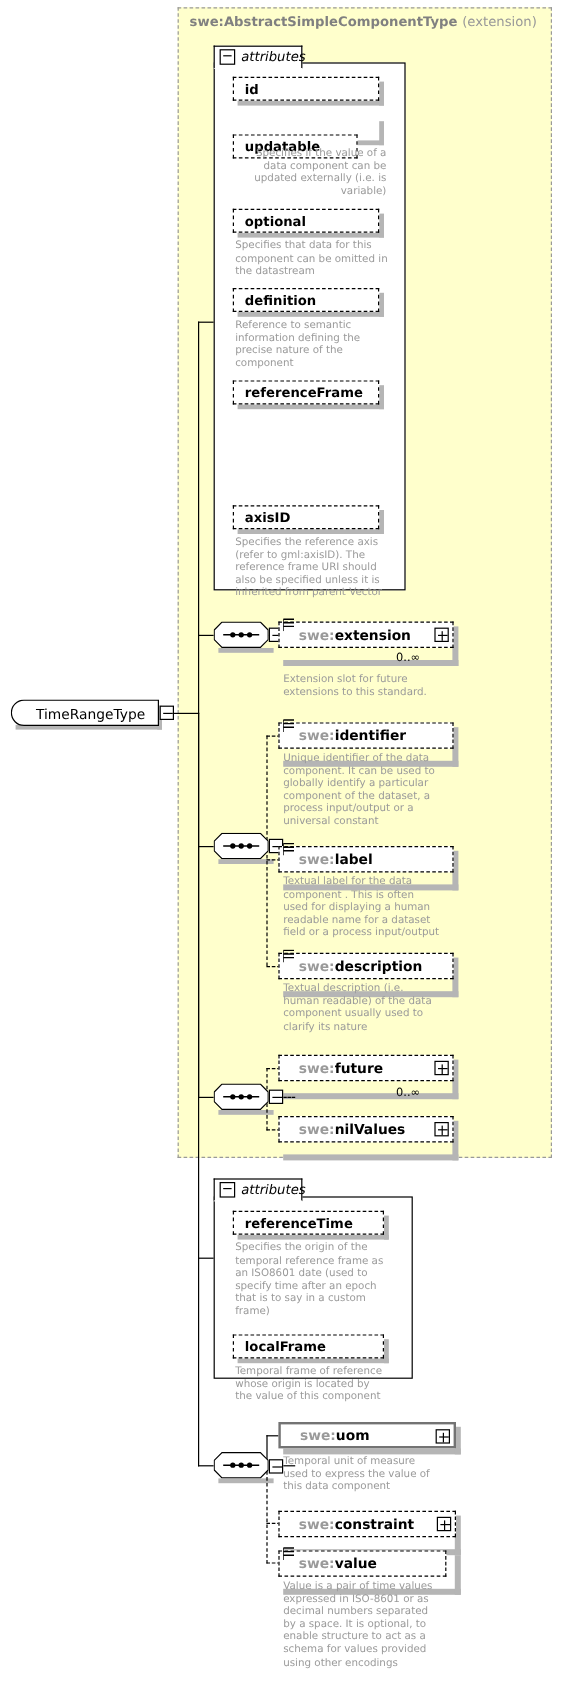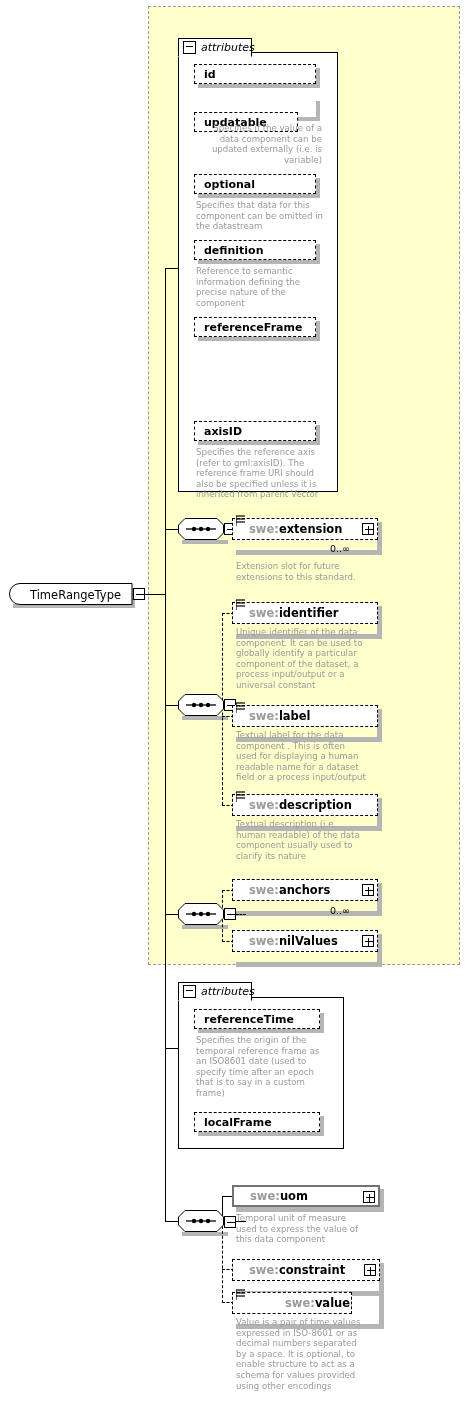--- a/index.html
+++ b/index.html
@@ -183,20 +183,24 @@
   .dln{position:absolute;z-index:2;}
   .dln.h{height:0;border-top:1px dashed #000000;}
   .dln.v{width:0;border-left:1px dashed #000000;}
 </style>
 </head>
 <body>
 
 <div id="canvas">
 
   <div class="ext-panel" style="left:148px;top:6px;width:312px;height:959px;"></div>
+  <div class="ext-title" style="left:158px;top:12px;">
+    <span class="tname">swe:AbstractSimpleComponentType</span>
+    <span class="paren">(extension)</span>
+  </div>
 
   <div class="shadow" style="left:13px;top:604px;width:122px;height:4px;"></div>
   <div class="shadow" style="left:131px;top:588px;width:4px;height:20px;"></div>
   <div class="root-node" style="left:9px;top:583px;width:124px;">
     <svg width="124" height="22" viewBox="0 0 124 22">
       <path d="M11 0.5 L123 0.5 L123 21.5 L11 21.5 A10.5 10.5 0 0 1 11 0.5 Z" fill="#ffffff" stroke="#000000" stroke-width="1"></path>
     </svg>
   </div>
   <div class="root-label" style="left:30px;top:588px;">TimeRangeType</div>
 
@@ -377,21 +381,21 @@
   <div class="seq-minus" style="left:224px;top:908px;"></div>
   <div class="dln h" style="left:236px;top:914px;width:10px;"></div>
   <div class="dln v" style="left:222px;top:890px;height:52px;"></div>
   <div class="dln h" style="left:222px;top:890px;width:12px;"></div>
   <div class="dln h" style="left:222px;top:941px;width:12px;"></div>
 
   <div class="shadow" style="left:236px;top:911px;width:146px;height:5px;"></div>
   <div class="shadow" style="left:377px;top:883px;width:5px;height:33px;"></div>
   <div class="el-box optional" style="left:232px;top:879px;width:146px;">
     <span class="el-name">
-      <span class="pfx">swe:</span><span class="loc">anchors</span>
+      <span class="pfx">swe:</span><span class="loc">future</span>
     </span>
     <span class="plus"></span>
   </div>
   <div class="card" style="left:330px;top:905px;">0..∞</div>
 
   <div class="shadow" style="left:236px;top:962px;width:146px;height:5px;"></div>
   <div class="shadow" style="left:377px;top:934px;width:5px;height:33px;"></div>
   <div class="el-box optional" style="left:232px;top:930px;width:146px;">
     <span class="el-name">
       <span class="pfx">swe:</span><span class="loc">nilValues</span>
@@ -415,20 +419,23 @@
   <div class="note" style="left:196px;top:1035px;width:134px;">Specifies the origin of the
 temporal reference frame as
 an ISO8601 date (used to
 specify time after an epoch
 that is to say in a custom
 frame)</div>
 
   <div class="shadow" style="left:198px;top:1132px;width:126px;height:4px;"></div>
   <div class="shadow" style="left:320px;top:1116px;width:4px;height:20px;"></div>
   <div class="attr-item" style="left:194px;top:1112px;width:126px;">localFrame</div>
+  <div class="note" style="left:196px;top:1138px;width:134px;">Temporal frame of reference
+whose origin is located by
+the value of this component</div>
 
   <div class="shadow" style="left:182px;top:1232px;width:46px;height:4px;"></div>
   <div class="seq" style="left:178px;top:1210px;">
     <svg width="46" height="22" viewBox="0 0 46 22">
       <path d="M7 0.5 L39 0.5 L45.5 7 L45.5 15 L39 21.5 L7 21.5 L0.5 15 L0.5 7 Z" fill="#ffffff" stroke="#000000" stroke-width="1"></path>
       <line x1="8" y1="11" x2="38" y2="11" stroke="#000000" stroke-width="1.3"></line>
       <circle cx="16" cy="11" r="2.2" fill="#000000"></circle>
       <circle cx="23" cy="11" r="2.2" fill="#000000"></circle>
       <circle cx="30" cy="11" r="2.2" fill="#000000"></circle>
     </svg>
@@ -459,21 +466,21 @@
   <div class="shadow" style="left:379px;top:1263px;width:5px;height:33px;"></div>
   <div class="el-box optional" style="left:232px;top:1259px;width:148px;">
     <span class="el-name">
       <span class="pfx">swe:</span><span class="loc">constraint</span>
     </span>
     <span class="plus"></span>
   </div>
 
   <div class="shadow" style="left:236px;top:1324px;width:148px;height:5px;"></div>
   <div class="shadow" style="left:379px;top:1296px;width:5px;height:33px;"></div>
-  <div class="el-box optional" style="left:232px;top:1292px;width:120px;padding-left:36px;">
+  <div class="el-box optional" style="left:232px;top:1292px;width:140px;">
     <svg class="doc-glyph" viewBox="0 0 9 11">
       <line x1="0" y1="1" x2="9" y2="1" stroke="#000" stroke-width="1.2"></line>
       <line x1="0" y1="4" x2="9" y2="4" stroke="#000" stroke-width="1.2"></line>
       <line x1="0" y1="7" x2="9" y2="7" stroke="#000" stroke-width="1.2"></line>
       <line x1="0" y1="1" x2="0" y2="11" stroke="#000" stroke-width="1.2"></line>
     </svg>
     <span class="el-name">
       <span class="pfx">swe:</span><span class="loc">value</span>
     </span>
   </div>

